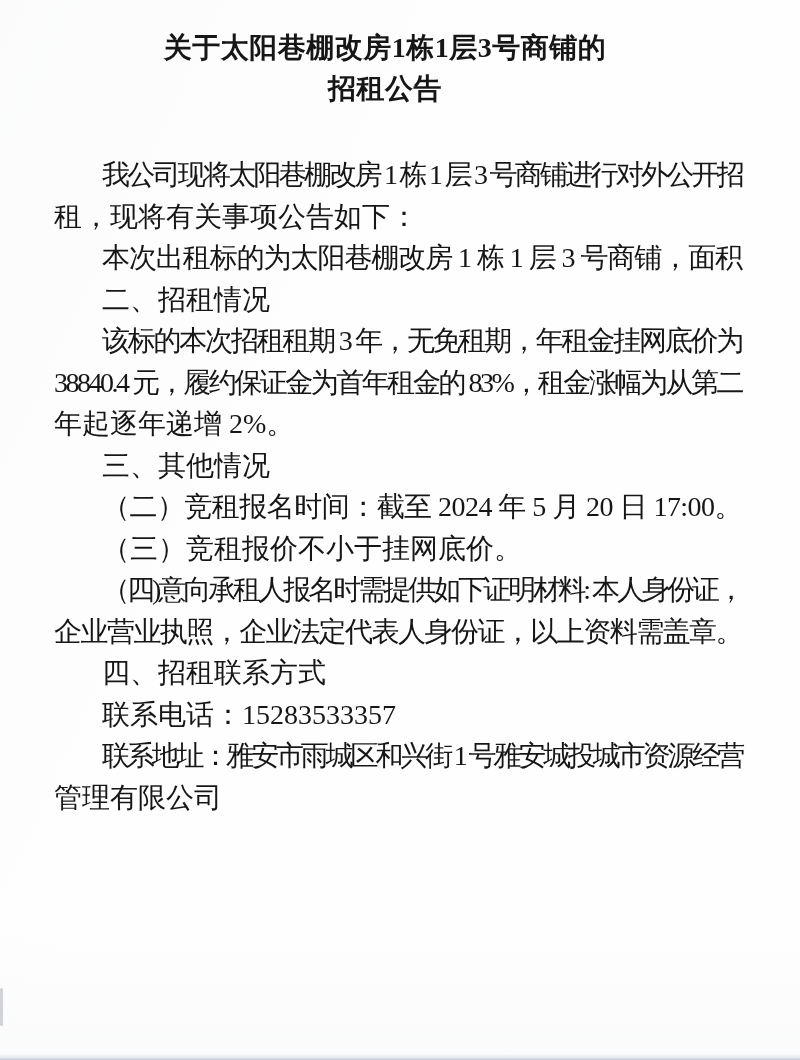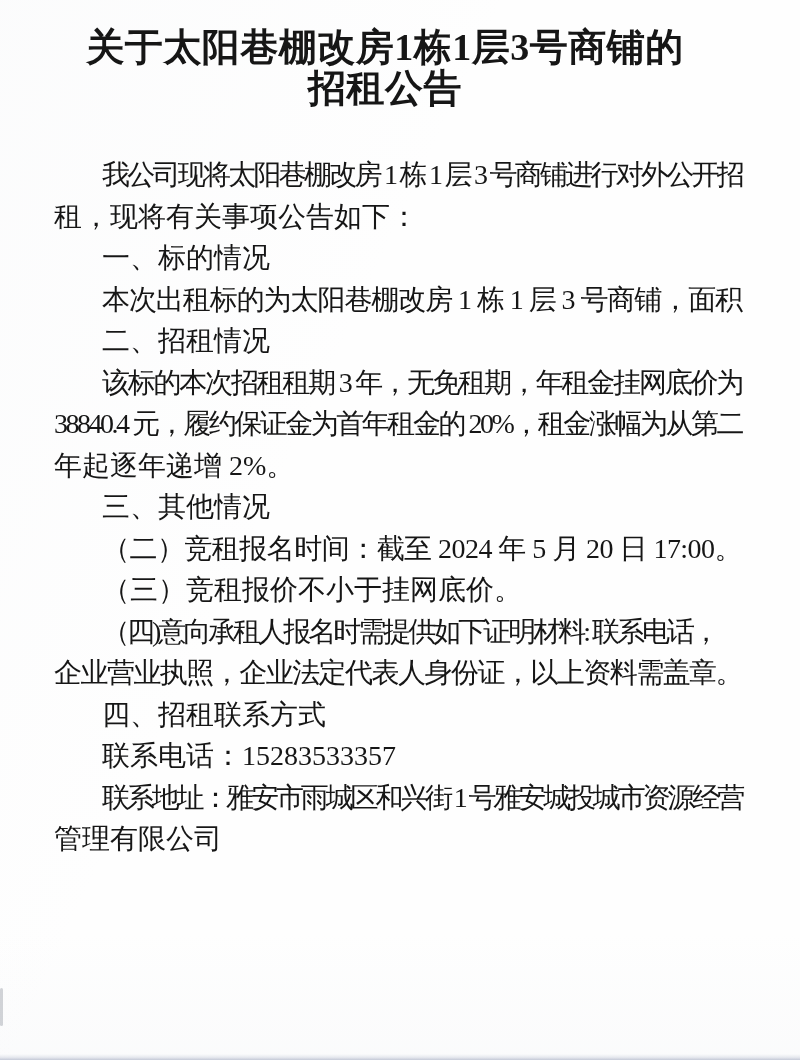--- a/index.html
+++ b/index.html
@@ -27,21 +27,21 @@
       linear-gradient(0deg, rgba(220,224,232,0.10) 0%, rgba(255,255,255,0) 12%);
     pointer-events: none;
   }
   .doc-title {
     position: absolute;
     top: 27px;
     left: 40px;
     width: 690px;
     margin: 0;
     text-align: center;
-    font-size: 38px;
+    font-size: 28px;
     line-height: 41px;
     font-weight: bold;
     letter-spacing: 0.5px;
   }
   .doc-body {
     position: absolute;
     top: 154px;
     left: 54px;
     width: 688px;
     font-size: 28px;
@@ -73,30 +73,29 @@
 
 <div class="paper">
   <h1 class="doc-title">
     <div class="title-line">关于太阳巷棚改房1栋1层3号商铺的</div>
     <div class="title-line">招租公告</div>
   </h1>
 
   <div class="doc-body" id="doc-body">
       <div class="line indent"><span class="line-text" style="letter-spacing: -2.75px;">我公司现将太阳巷棚改房 1 栋 1 层 3 号商铺进行对外公开招</span></div>
       <div class="line"><span class="line-text" style="letter-spacing: 0px;">租，现将有关事项公告如下：</span></div>
-      <div class="line indent"><span class="line-text" style="letter-spacing: 0px;">一、标的情况</span></div>
       <div class="line indent"><span class="line-text" style="letter-spacing: -1.06667px;">本次出租标的为太阳巷棚改房 1 栋 1 层 3 号商铺，面积</span></div>
       <div class="line indent"><span class="line-text" style="letter-spacing: 0px;">二、招租情况</span></div>
       <div class="line indent"><span class="line-text" style="letter-spacing: -2.22222px;">该标的本次招租租期 3 年，无免租期，年租金挂网底价为</span></div>
-      <div class="line"><span class="line-text" style="letter-spacing: -2.48024px;">38840.4 元，履约保证金为首年租金的 20%，租金涨幅为从第二</span></div>
+      <div class="line"><span class="line-text" style="letter-spacing: -2.48024px;">38840.4 元，履约保证金为首年租金的 83%，租金涨幅为从第二</span></div>
       <div class="line"><span class="line-text" style="letter-spacing: 0px;">年起逐年递增 2%。</span></div>
       <div class="line indent"><span class="line-text" style="letter-spacing: 0px;">三、其他情况</span></div>
       <div class="line indent"><span class="line-text" style="letter-spacing: -0.536607px;">（二）竞租报名时间：截至 2024 年 5 月 20 日 17:00。</span></div>
       <div class="line indent"><span class="line-text" style="letter-spacing: 0px;">（三）竞租报价不小于挂网底价。</span></div>
-      <div class="line indent"><span class="line-text" style="letter-spacing: -3.00391px;">（四)意向承租人报名时需提供如下证明材料: 联系电话，</span></div>
+      <div class="line indent"><span class="line-text" style="letter-spacing: -3.00391px;">（四)意向承租人报名时需提供如下证明材料: 本人身份证，</span></div>
       <div class="line"><span class="line-text" style="letter-spacing: -1.53846px;">企业营业执照，企业法定代表人身份证，以上资料需盖章。</span></div>
       <div class="line indent"><span class="line-text" style="letter-spacing: 0px;">四、招租联系方式</span></div>
       <div class="line indent"><span class="line-text" style="letter-spacing: 0px;">联系电话：15283533357</span></div>
       <div class="line indent"><span class="line-text" style="letter-spacing: -3.14286px;">联系地址：雅安市雨城区和兴街 1 号雅安城投城市资源经营</span></div>
       <div class="line"><span class="line-text" style="letter-spacing: 0px;">管理有限公司</span></div>
     </div>
 
   <div class="scan-smudge-left"></div>
   <div class="scan-edge-bottom"></div>
 </div>

